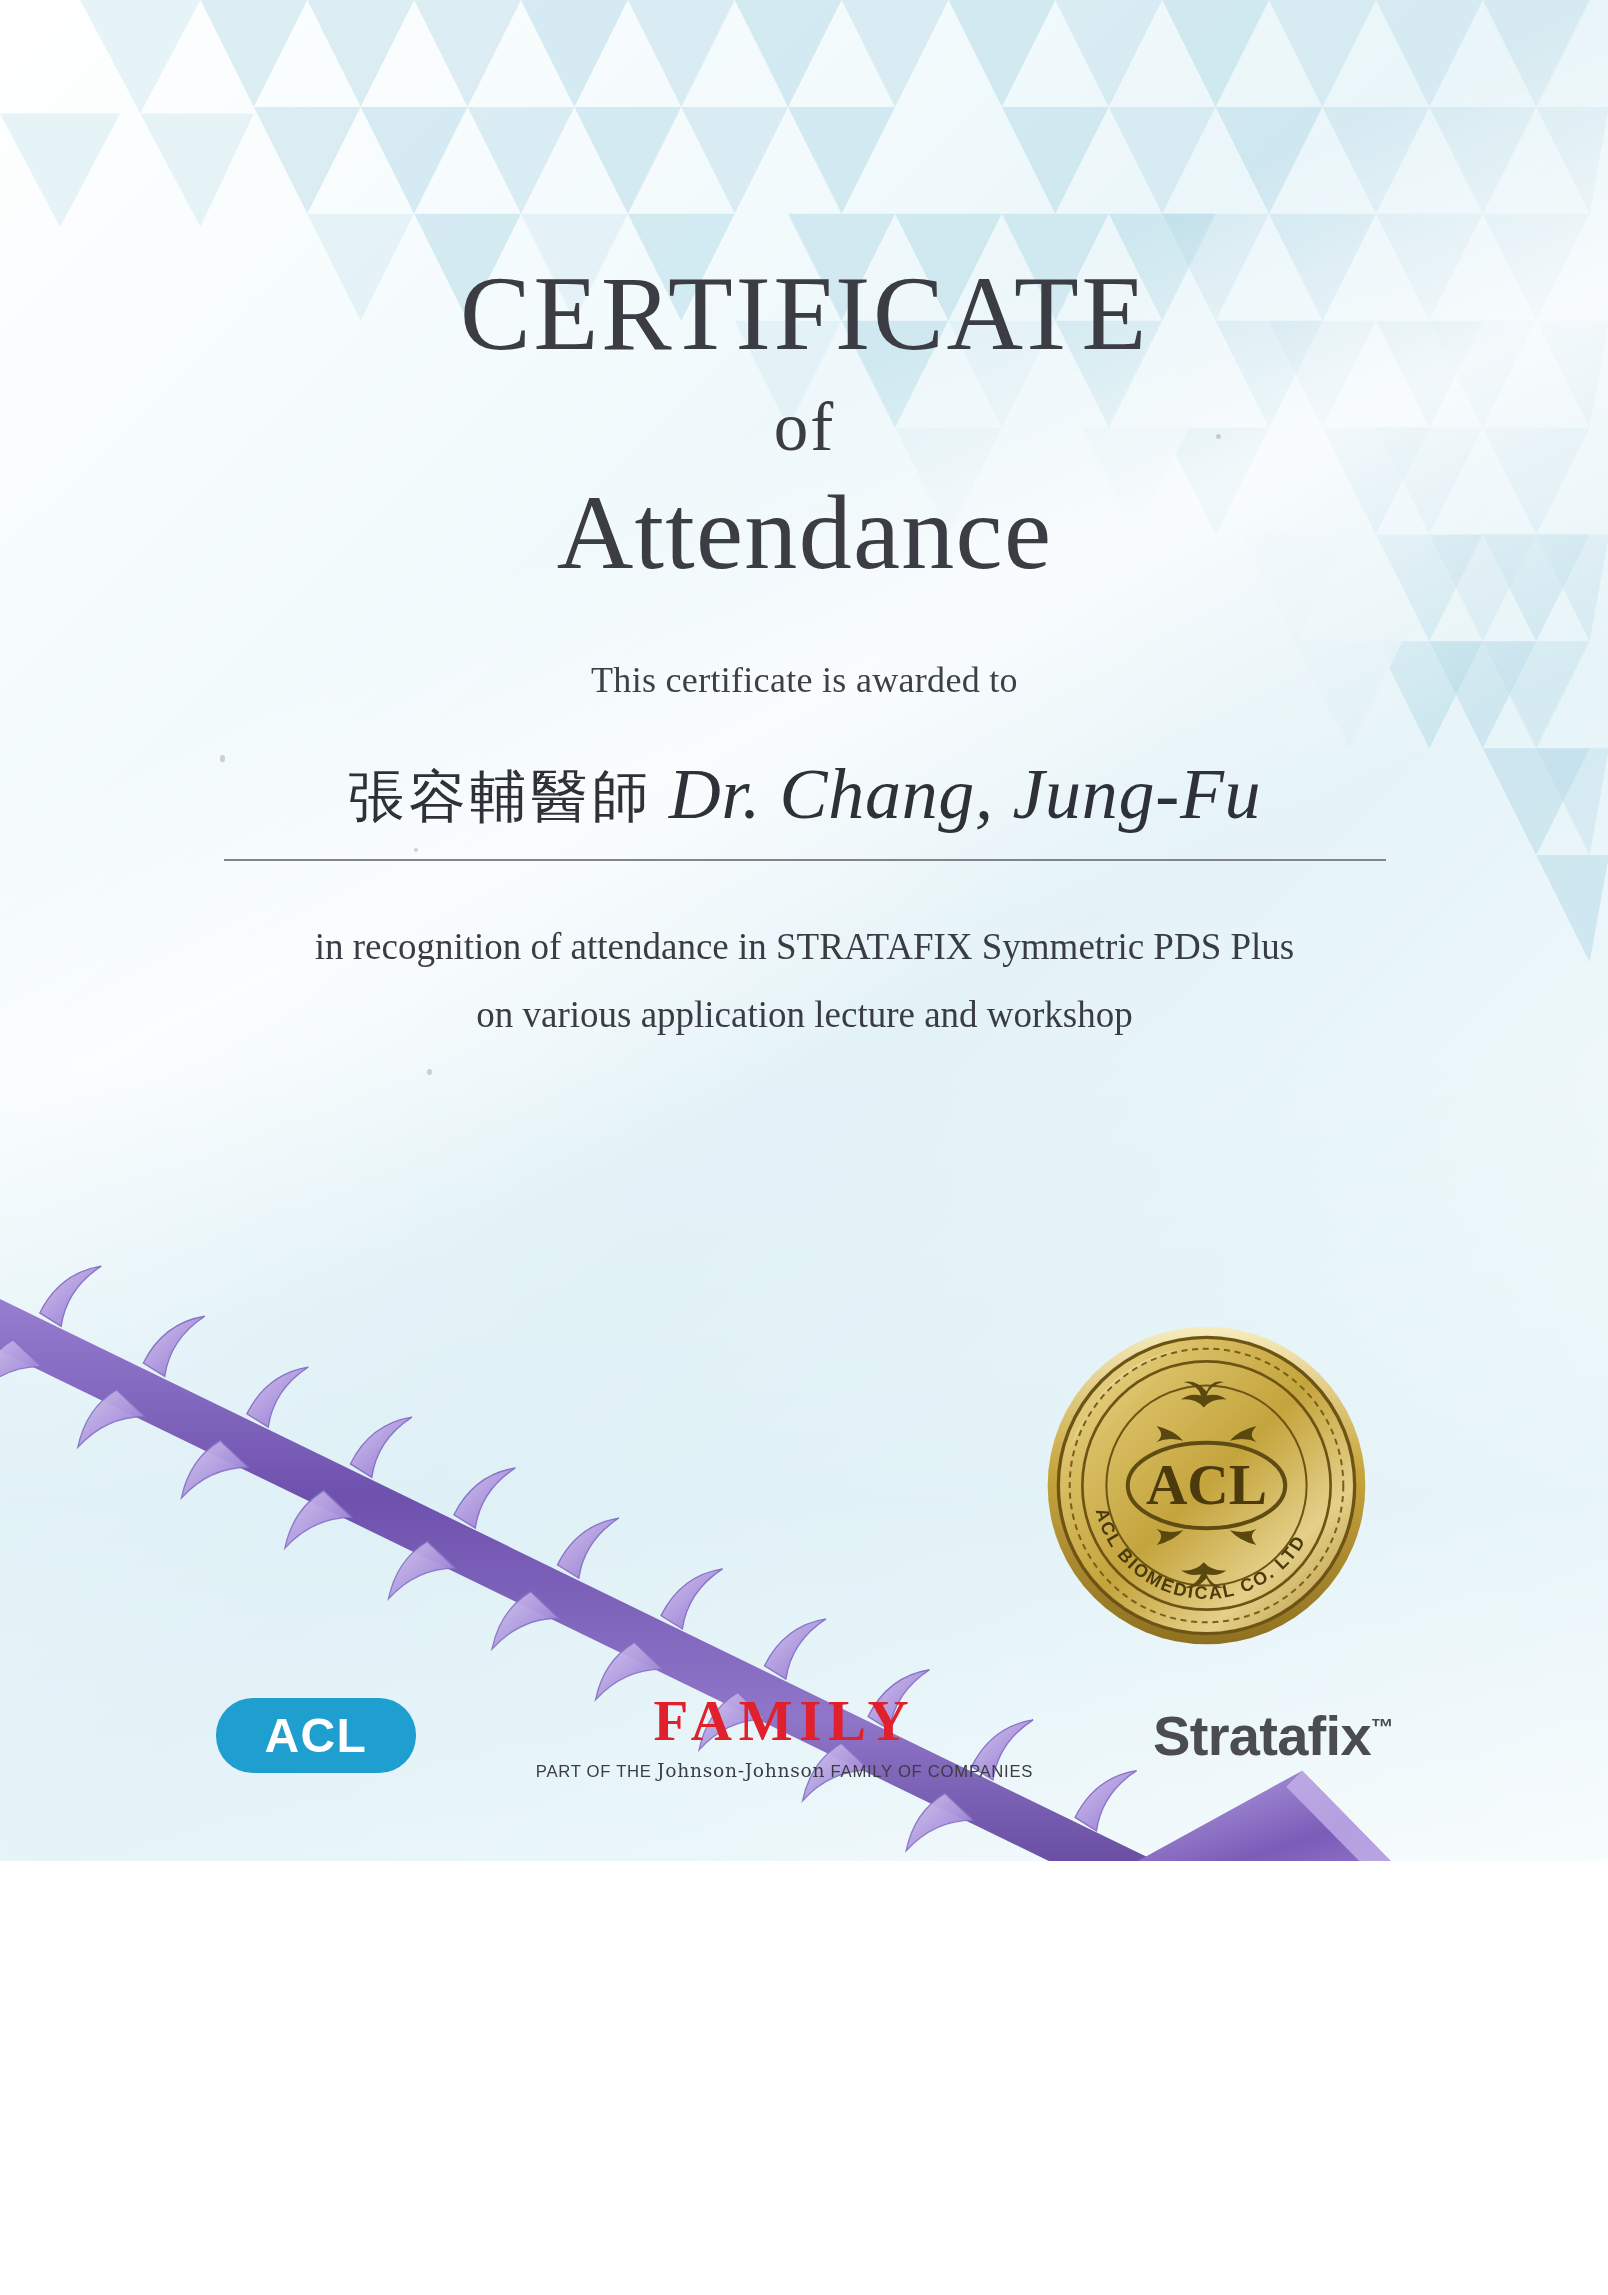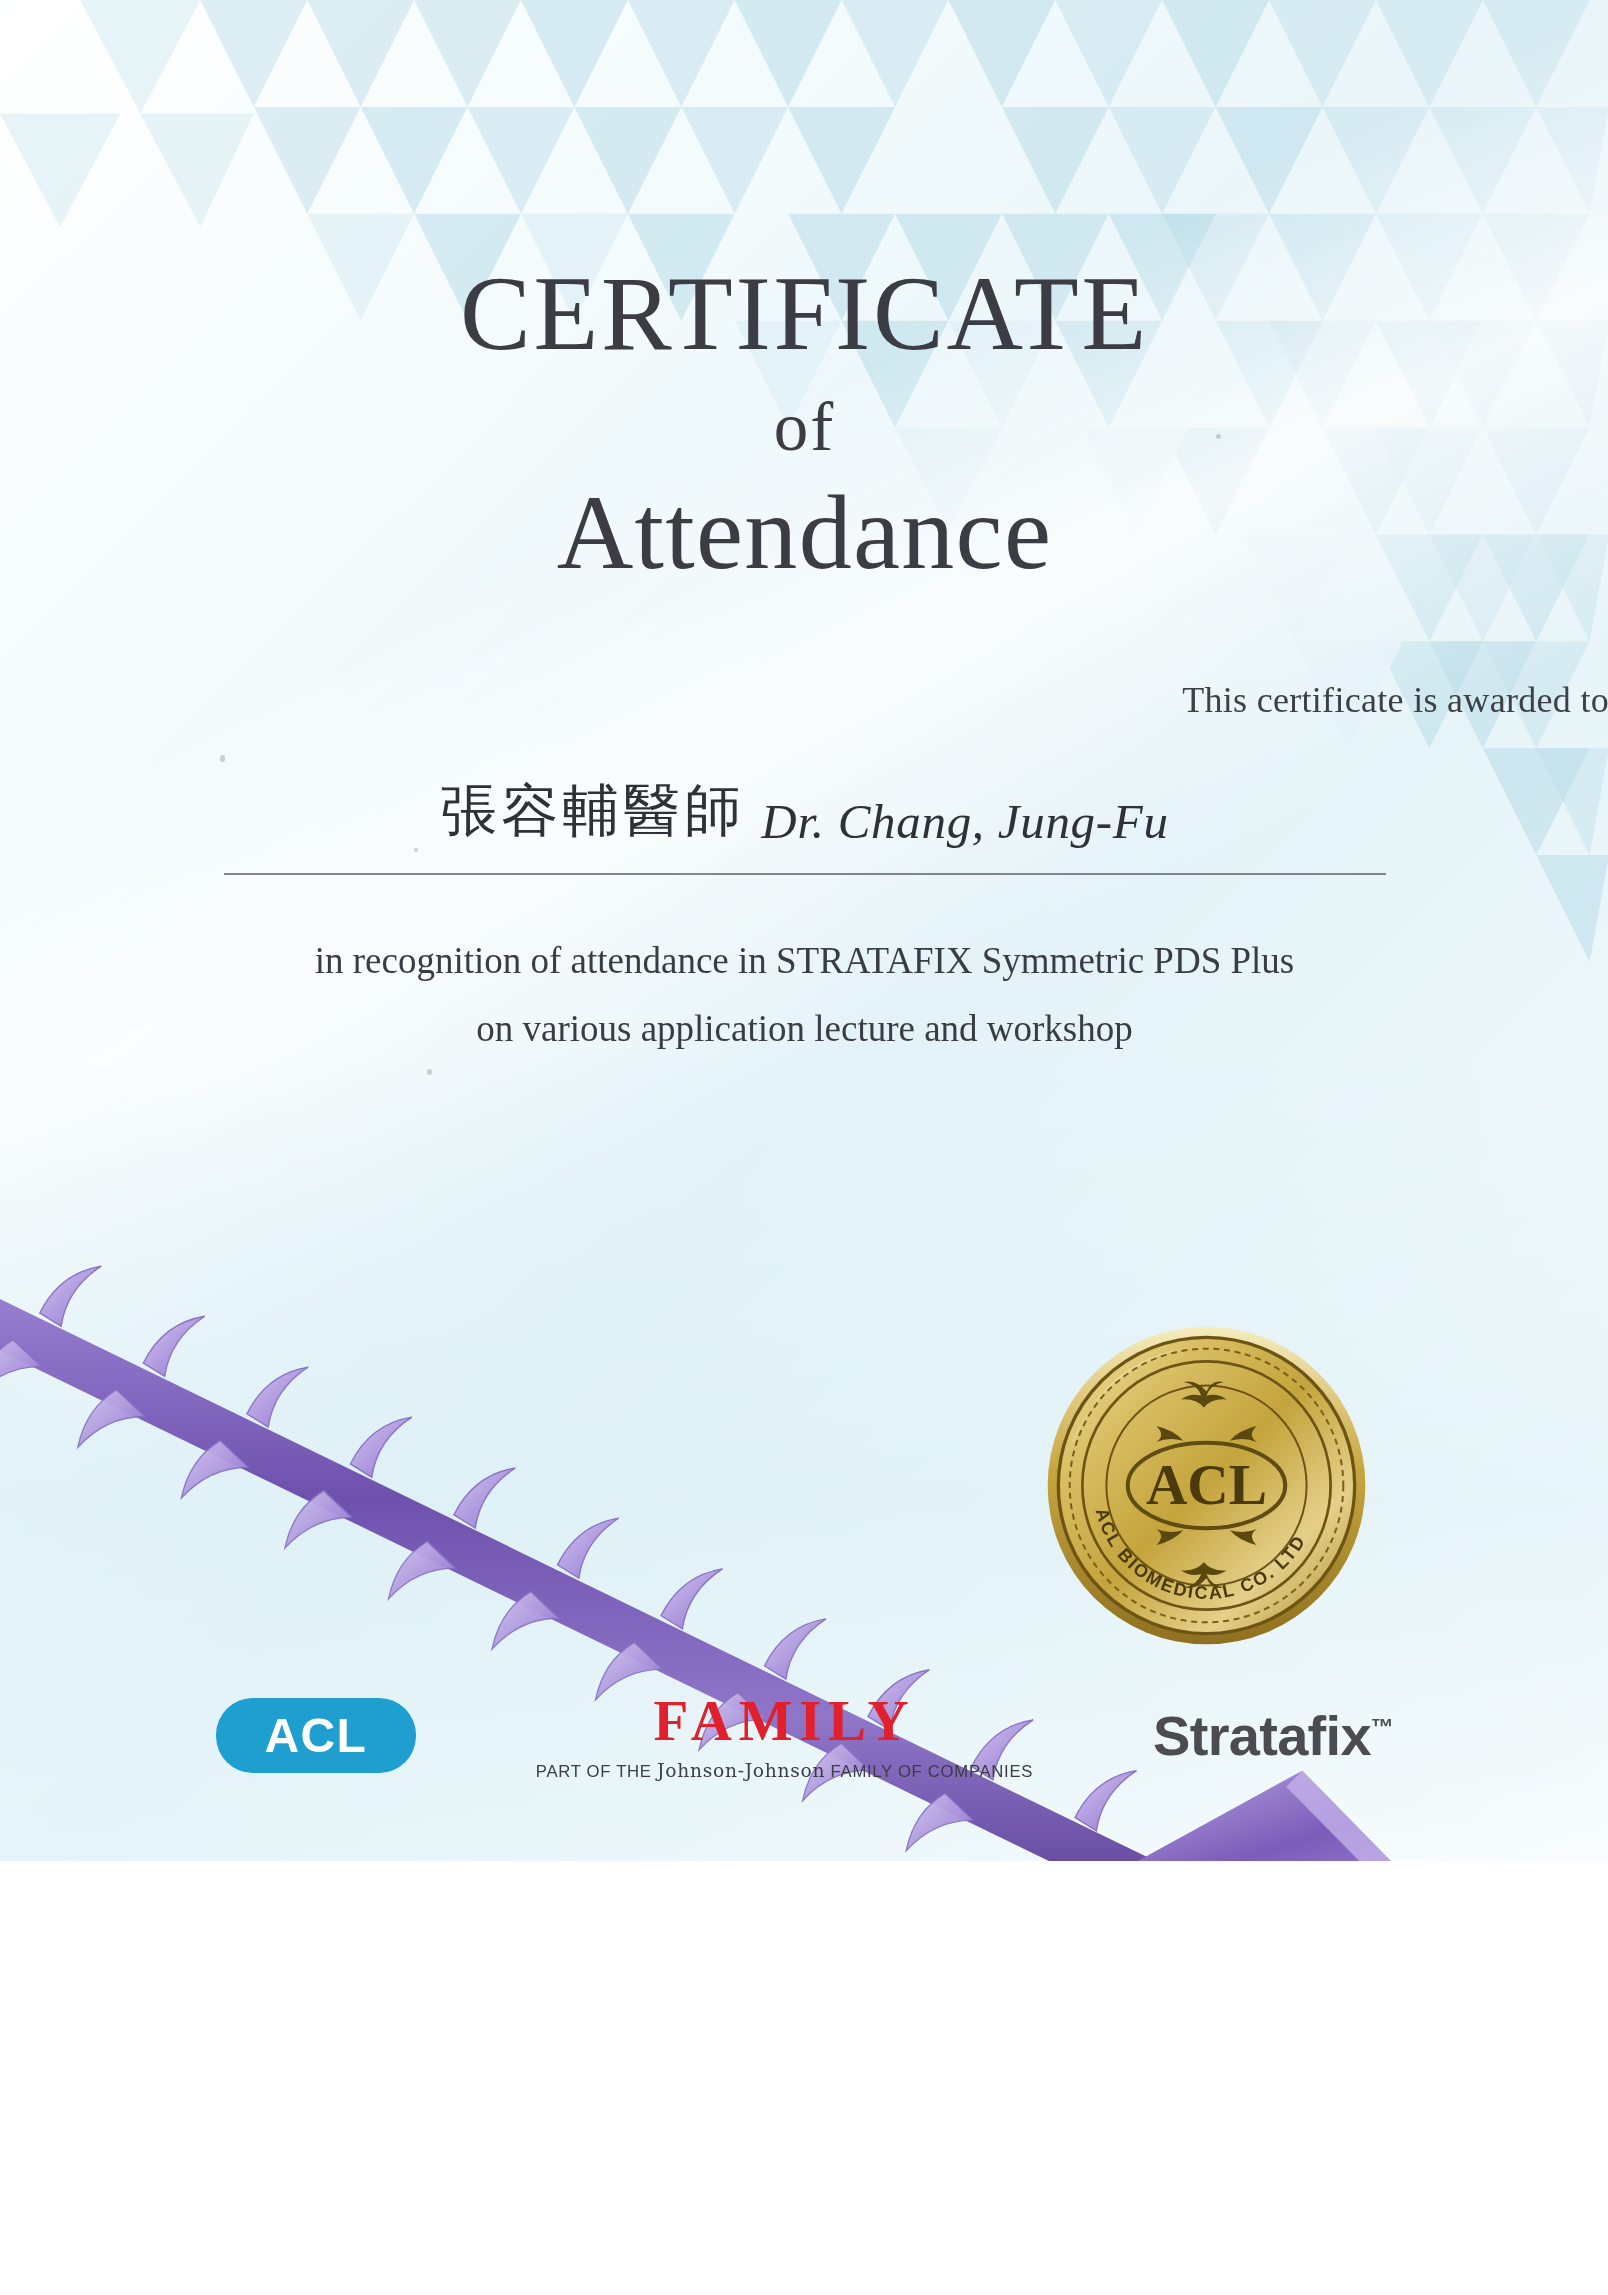--- a/index.html
+++ b/index.html
@@ -75,42 +75,41 @@
   }
   .title-second {
     margin-top: 12px;
     font-size: 106px;
     color: #3b3c44;
     letter-spacing: 1.3px;
     line-height: 1.02;
   }
 
   .awarded-line {
-    margin-top: 92px;
+    margin-top: 72px;
     font-size: 36px;
     color: #3e4048;
     letter-spacing: 0.3px;
-    text-align: right;
   }
 
   .name-row {
     margin-top: 52px;
     display: flex;
     align-items: flex-end;
     justify-content: center;
     gap: 16px;
   }
   .name-cjk {
     font-family: "DejaVu Serif", serif;
     font-size: 57px;
     color: #2f3138;
     letter-spacing: 4px;
   }
   .name-latin {
-    font-size: 49px;
+    font-size: 72px;
     font-style: italic;
     color: #2f3138;
     letter-spacing: 0.7px;
   }
 
   .name-rule {
     width: 1162px;
     height: 2px;
     margin: 23px auto 0 auto;
     background: #6e7076;

